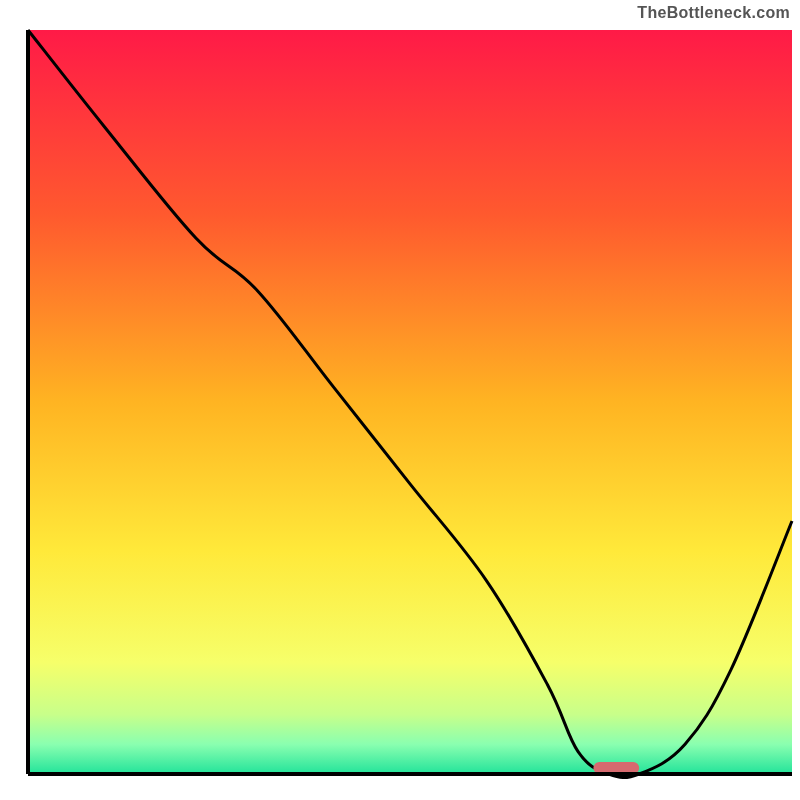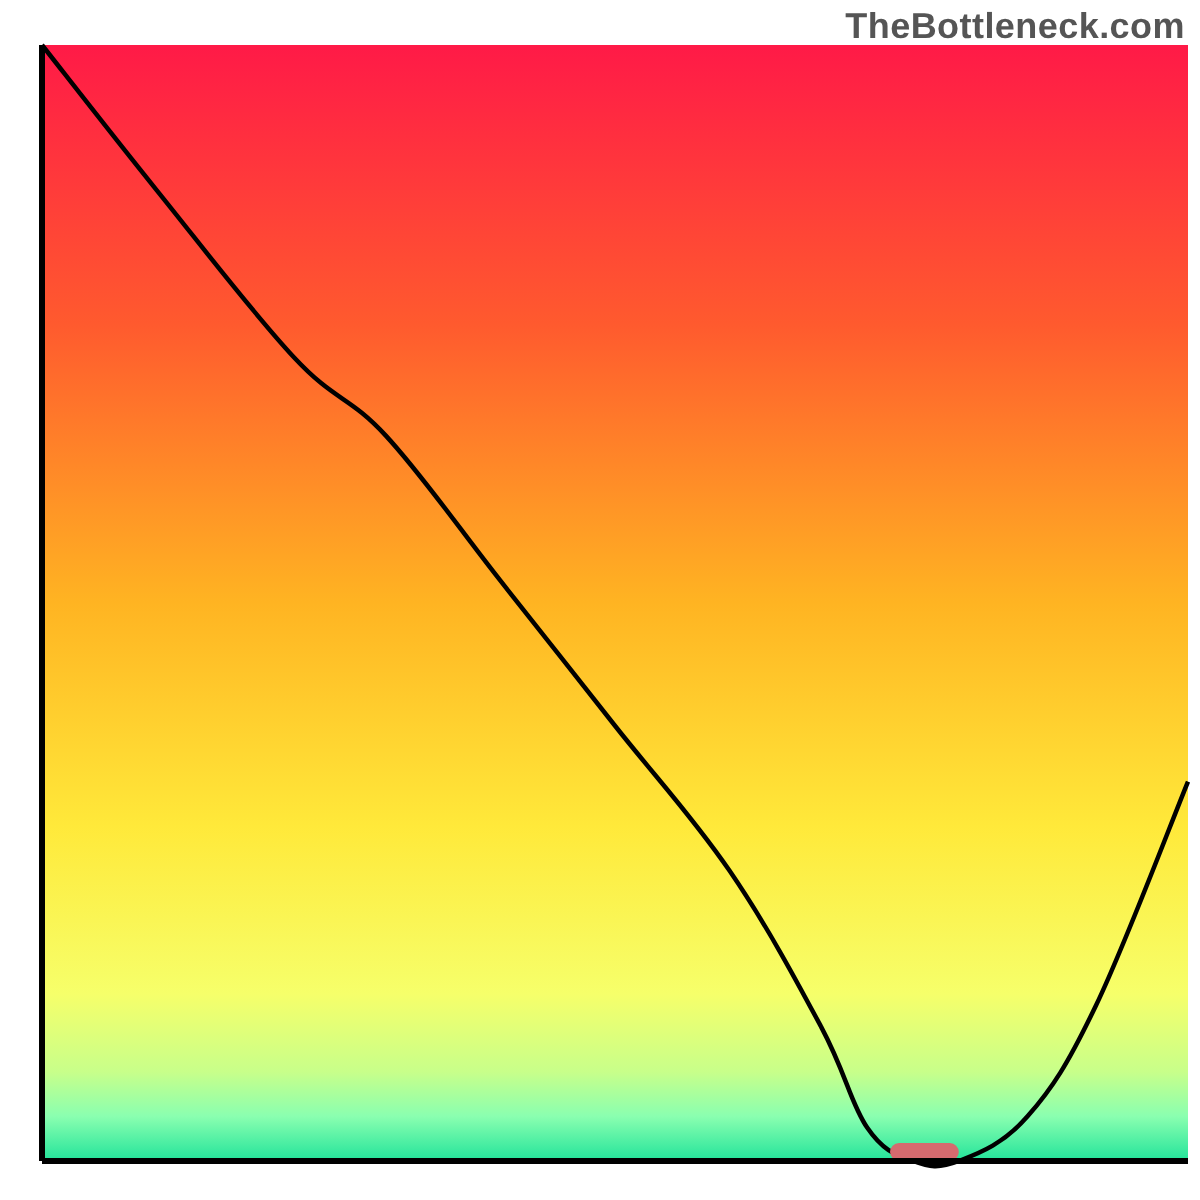--- a/index.html
+++ b/index.html
@@ -12,21 +12,21 @@
   }
   .container {
     position: relative;
     width: 800px;
     height: 800px;
   }
   .watermark {
     position: absolute;
     top: 4px;
     right: 10px;
-    font-size: 24px;
+    font-size: 16px;
     font-weight: 600;
     color: #555555;
     letter-spacing: 0.3px;
   }
   svg {
     display: block;
   }
 </style>
 </head>
 <body>

